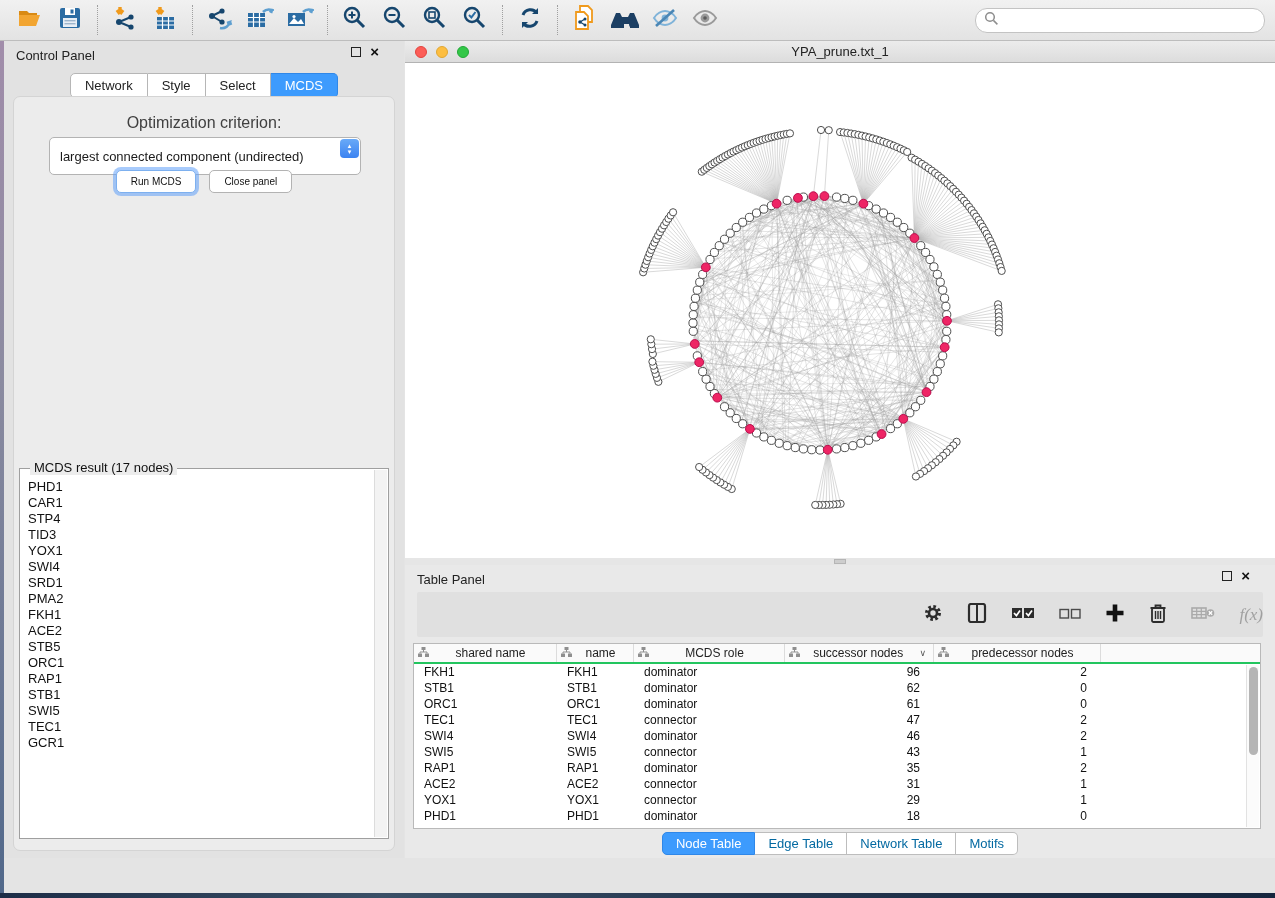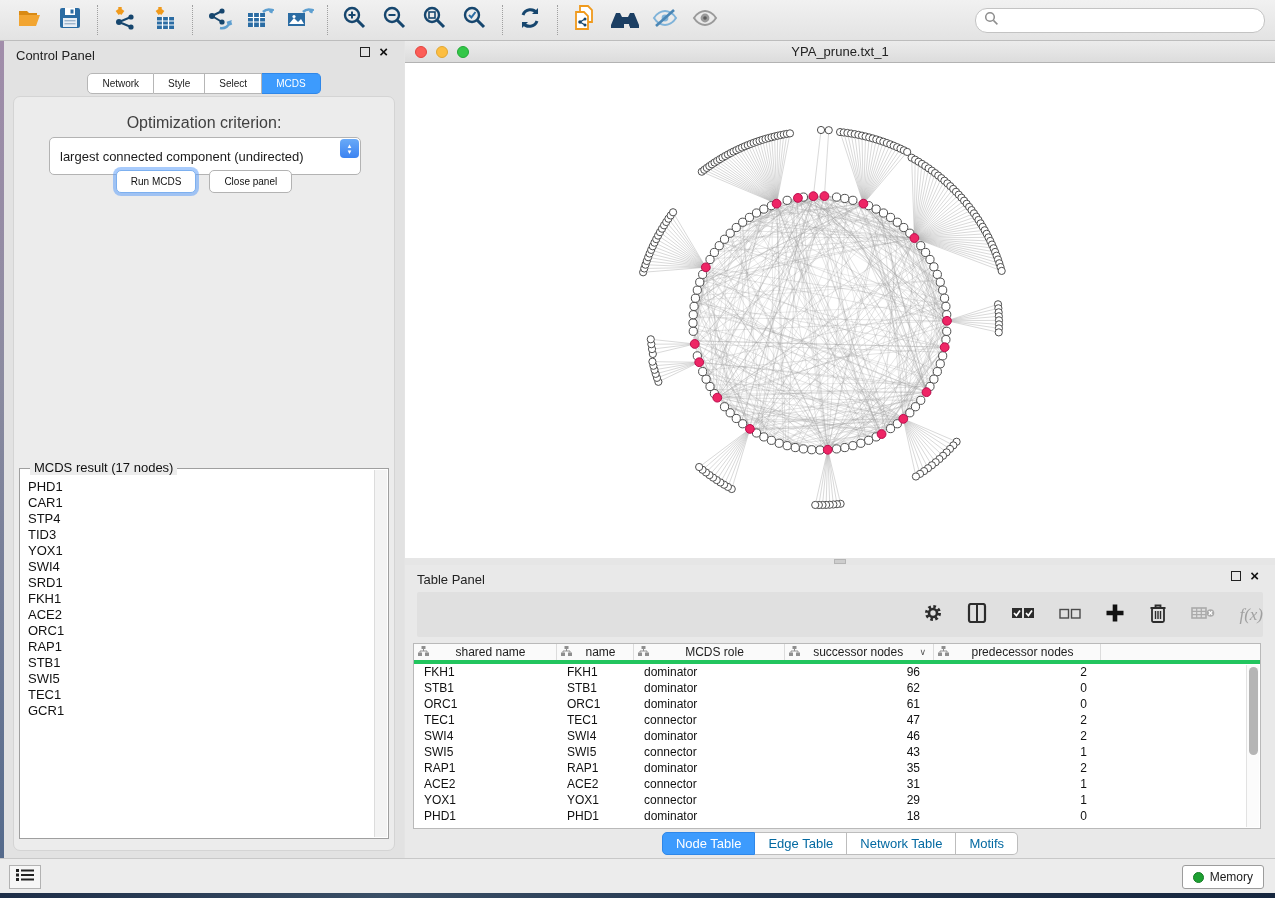--- a/index.html
+++ b/index.html
@@ -18,28 +18,28 @@
   #search-box input { border:none; outline:none; flex:1; font-size:13px; background:transparent; margin-left:5px; }
 
   
   #left-strip { position:absolute; left:0; top:41px; width:4px; height:852px;
                 background:linear-gradient(#a18daa,#8b8ba0 40%,#51688a); }
   #bottom-strip { position:absolute; left:0; top:893px; width:1275px; height:5px;
                   background:linear-gradient(90deg,#1d2d47,#3a4f66 30%,#24364f 60%,#16263e); }
 
   
   #control-panel { position:absolute; left:4px; top:41px; width:400px; height:817px; background:#e2e2e2; }
-  .panel-head { position:absolute; left:0; top:0; right:8px; height:26px;padding-left:11px; }
+  .panel-head { position:absolute; left:0; top:0; right:17px; height:26px;padding-left:11px; }
   .panel-title { position:absolute; left:12px; top:7px; font-size:13px; color:#222; }
   .win-icons { position:absolute; right:8px; top:6px; display:flex; gap:9px; align-items:center; }
   .float-ico { width:10px; height:10px; border:1.6px solid #222; }
   .close-ico { font-size:15px; font-weight:bold; color:#111; line-height:10px; }
 
   #ctab-bar { position:absolute; left:0; right:0; top:32px; display:flex; justify-content:center; }
-  .ctab { font-size:10px; padding:4px 14px; background:#fff; border:1px solid #b6b6b6; border-left:none;
+  .ctab { font-size:13px; padding:4px 14px; background:#fff; border:1px solid #b6b6b6; border-left:none;
           color:#222; }
   .ctab:first-child { border-left:1px solid #b6b6b6; border-radius:5px 0 0 5px; }
   .ctab:last-child { border-radius:0 5px 5px 0; }
   .ctab.active { background:#3d9bfd; color:#fff; border-color:#2f87e8; }
 
   #cp-content { position:absolute; left:9px; top:55px; width:382px; height:755px;
                 background:#ececec; border:1px solid #d4d4d4; border-radius:7px; }
   #opt-label { position:absolute; left:0; right:0; top:17px; text-align:center; font-size:16px; color:#404040; }
   #opt-select { position:absolute; left:35px; top:40px; width:312px; height:38px; background:#fff;
                 border:1px solid #b3b3b3; border-radius:5px; display:flex; align-items:center;
@@ -79,21 +79,21 @@
 
   
   #table-panel { position:absolute; left:405px; top:565px; width:870px; height:293px; background:#e9e9e9; }
   #tp-toolbar { position:absolute; left:12px; top:27px; width:846px; height:45px; background:#e0e0e0;
                 border-radius:2px; display:flex; align-items:center; padding-left:18px; gap:24px;justify-content:flex-end; }
   .tp-ico { display:flex; align-items:center; justify-content:center; }
   #fx-label { font-family:"Liberation Serif", serif; font-style:italic; font-size:17px; color:#a0a0a0; }
 
   #node-table { position:absolute; left:8px; top:78px; width:848px; height:186px; background:#fff;
                 border:1px solid #b9b9b9; overflow:hidden; }
-  #tbl-header { display:flex; height:20px; background:#fafafa; border-bottom:4px solid #22c55e; }
+  #tbl-header { display:flex; height:20px; background:#fafafa; border-bottom:2px solid #22c55e; }
   .th { display:flex; align-items:center; border-right:1px solid #dcdcdc; font-size:12px; color:#222;
         padding:0 4px; position:relative; }
   .th .th-label { flex:1; text-align:center; }
   .th .sort-chevron { font-size:9px; color:#555; margin:0 3px; }
   .tr { display:flex; height:16px; align-items:center; }
   .td { font-size:12px; color:#111; overflow:hidden; white-space:nowrap; }
   .td.left { padding-left:10px; text-align:left; }
   .td.right { padding-right:14px; text-align:right; }
   #tbl-scroll { position:absolute; top:21px; bottom:1px; right:1px; width:13px; background:#fbfbfb;
                 border-left:1px solid #e2e2e2; }
@@ -291,22 +291,24 @@
       <div id="result-box">
         <div id="result-legend">MCDS result (17 nodes)</div>
         <div id="result-list">
             <div class="result-item">PHD1</div>
             <div class="result-item">CAR1</div>
             <div class="result-item">STP4</div>
             <div class="result-item">TID3</div>
             <div class="result-item">YOX1</div>
             <div class="result-item">SWI4</div>
             <div class="result-item">SRD1</div>
+            <div class="result-item">PMA2</div>
             <div class="result-item">FKH1</div>
             <div class="result-item">ACE2</div>
+            <div class="result-item">STB5</div>
             <div class="result-item">ORC1</div>
             <div class="result-item">RAP1</div>
             <div class="result-item">STB1</div>
             <div class="result-item">SWI5</div>
             <div class="result-item">TEC1</div>
             <div class="result-item">GCR1</div>
           </div>
         <div id="result-scroll"></div>
       </div>
     </div>
@@ -1309,30 +1311,14 @@
         </div>
     </div>
     <div id="ttab-bar">
         <div class="ttab active">Node Table</div>
         <div class="ttab">Edge Table</div>
         <div class="ttab">Network Table</div>
         <div class="ttab">Motifs</div>
       </div>
   </div>
 
-  <div id="status-bar">
-    <div id="list-btn">
-      <span><svg width="18" height="14" viewBox="0 0 18 14">
-            <rect x="0" y="1" width="3" height="3" fill="#222"></rect>
-            <rect x="5" y="1.5" width="13" height="2" fill="#222"></rect>
-            <rect x="0" y="5.5" width="3" height="3" fill="#222"></rect>
-            <rect x="5" y="6" width="13" height="2" fill="#222"></rect>
-            <rect x="0" y="10" width="3" height="3" fill="#222"></rect>
-            <rect x="5" y="10.5" width="13" height="2" fill="#222"></rect>
-          </svg></span>
-    </div>
-    <div id="memory-btn">
-      <span id="memory-dot"></span>
-      <span>Memory</span>
-    </div>
-  </div>
 
 </div>
 
 </body></html>

